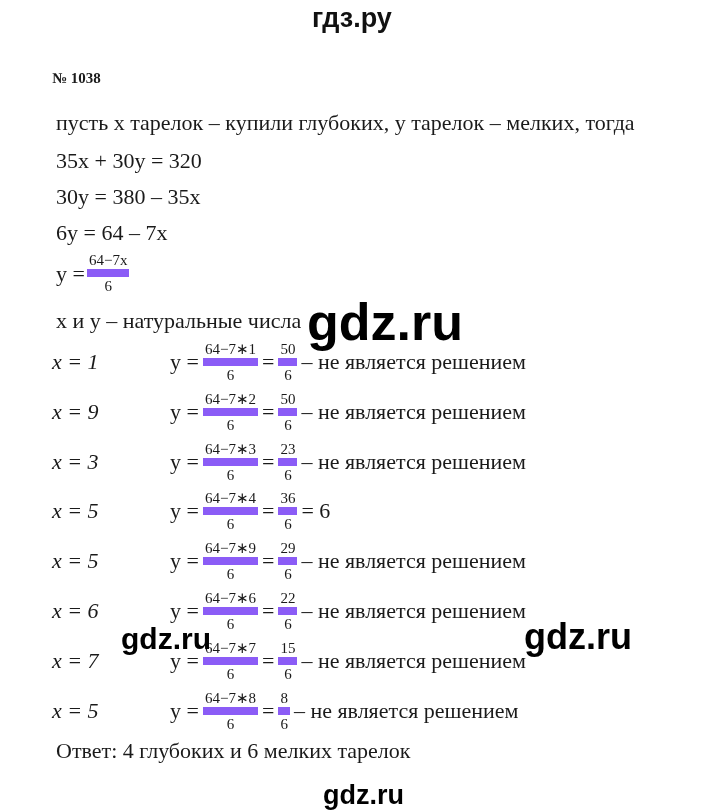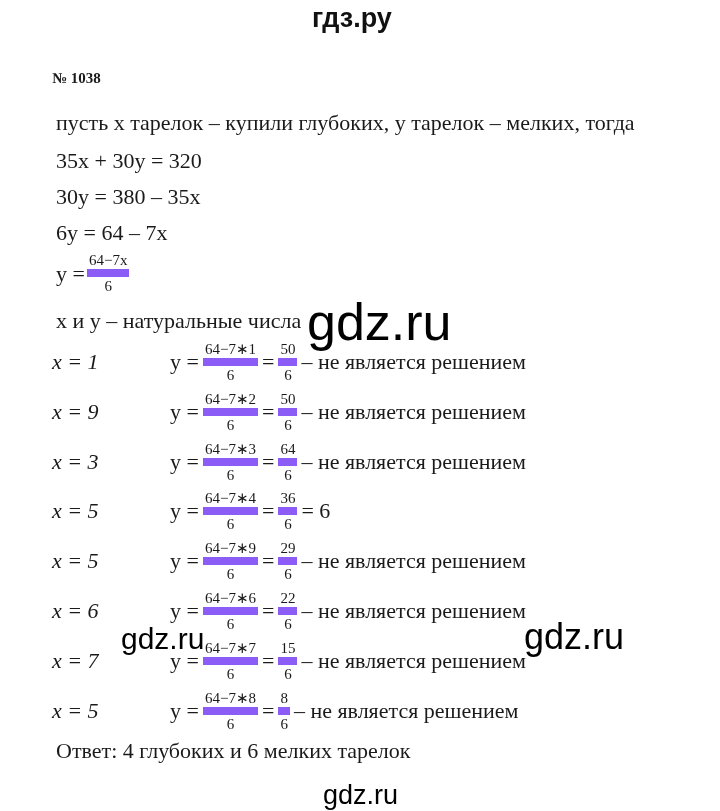--- a/index.html
+++ b/index.html
@@ -9,21 +9,21 @@
          font-family:"Liberation Sans", sans-serif; font-weight:bold; font-size:27px; top:3px; color:#111; }
   .problem { position:absolute; left:52px; top:70px; font-weight:bold; font-size:15px; }
   .line { position:absolute; left:56px; font-size:22px; white-space:nowrap; }
   .frac { display:inline-block; vertical-align:middle; text-align:center; margin:0 2px; }
   .frac .num { display:block; font-size:15px; line-height:17px; padding:0 2px; border-bottom:8px solid #8b5cf6; }
   .frac .den { display:block; font-size:15px; line-height:18px; }
   .row { position:absolute; left:52px; font-size:22px; white-space:nowrap; height:50px; }
   .row .xpart { position:absolute; left:0; top:12px;font-style:italic; }
   .row .ypart { position:absolute; left:116px; top:0; display:flex; align-items:center; height:50px; }
   .ypart .tx { margin:0 2px; }
-  .wm { position:absolute; font-family:"Liberation Sans", sans-serif; font-weight:normal; color:#000; }
+  .wm { position:absolute; font-family:"Liberation Sans", sans-serif; font-weight:bold; color:#000; }
 </style>
 </head>
 <body>
 
 <div class="site-header">гдз.ру</div>
 
 <div class="problem">№ 1038</div>
 
 <div class="line" style="top:110px">пусть x тарелок – купили глубоких, y тарелок – мелких, тогда</div>
 <div class="line" style="top:148px">35x + 30y = 320</div>
@@ -74,21 +74,21 @@
     <div class="row" style="top:437px">
       <span class="xpart">x = 3</span>
       <span class="ypart">
         <span class="tx">y =</span>
         <span class="frac">
           <span class="num">64−7∗3</span>
           <span class="den">6</span>
         </span>
         <span class="tx">=</span>
         <span class="frac">
-          <span class="num">64</span>
+          <span class="num">23</span>
           <span class="den">6</span>
         </span>
         <span class="tx">– не является решением</span>
       </span>
     </div>
     <div class="row" style="top:486px">
       <span class="xpart">x = 5</span>
       <span class="ypart">
         <span class="tx">y =</span>
         <span class="frac">

